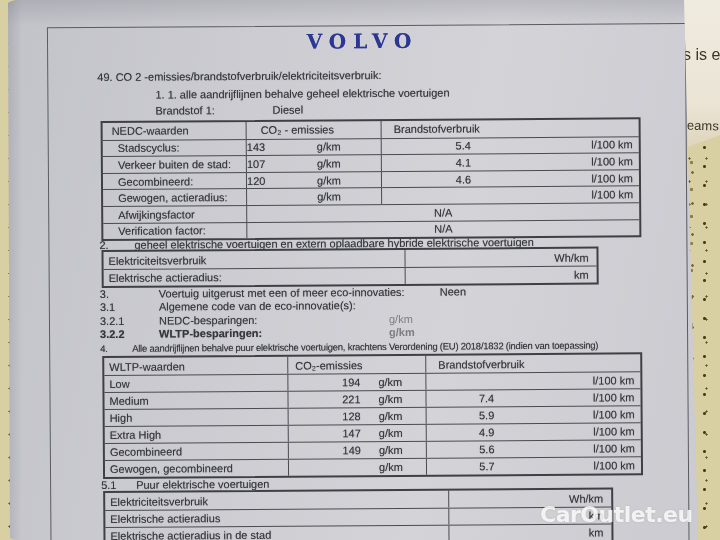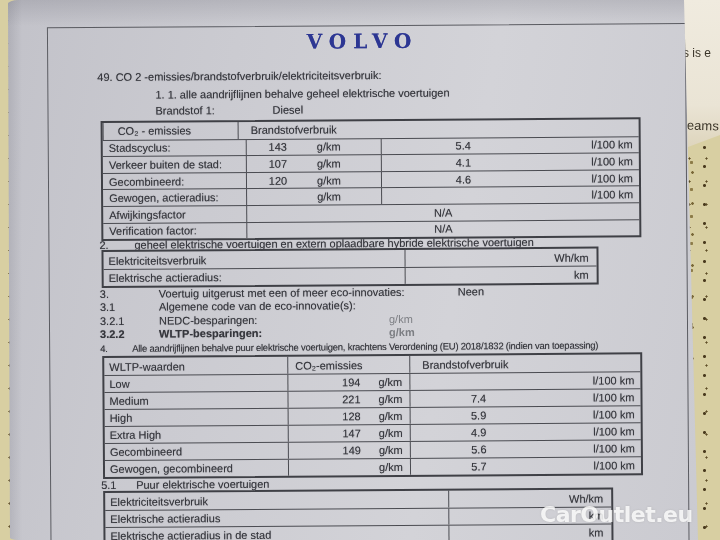--- a/index.html
+++ b/index.html
@@ -14,21 +14,21 @@
       radial-gradient(circle,#5e4d26 0 .8px,transparent 1.4px);
     background-size:23px 19px,29px 31px,37px 27px,17px 23px;
     background-position:3px 5px,11px 2px,7px 14px,1px 9px;
   }
   .cream-paper{
     position:absolute;left:680px;top:0;width:40px;height:150px;z-index:1;
     background:linear-gradient(180deg,#f0ebdf 0%,#eae4d5 70%,#ddd4bb 100%);
     clip-path:polygon(0 0,100% 0,100% 90%,0 100%);
     color:#3a3428;
   }
-  .frag-top{position:absolute;left:3px;top:46px;font-size:12px;white-space:nowrap;}
+  .frag-top{position:absolute;left:3px;top:46px;font-size:16px;white-space:nowrap;}
   .frag-bottom{position:absolute;left:7px;top:118px;font-size:13px;white-space:nowrap;transform:rotate(2deg);}
   .paper{
     position:absolute;left:0;top:0;width:720px;height:540px;z-index:2;
     clip-path:polygon(8px 0,684px 0,698px 540px,10px 540px);
     background:
       linear-gradient(180deg,rgba(92,92,104,.20) 0,rgba(92,92,104,0) 26px),
       linear-gradient(90deg,rgba(80,80,92,.26) 0,rgba(80,80,92,0) 22px),
       linear-gradient(100deg,#c2c2c9 0%,#cbcbd1 30%,#d3d3d8 62%,#cacad0 100%);
     border-radius: 18px;
   }
@@ -44,57 +44,57 @@
   .fuelline .fv{position:absolute;left:117px;white-space:nowrap;}
   
   .t{position:absolute;border:2px solid #3f4046;box-sizing:border-box;font-size:11px;}
   .row{display:flex;align-items:center;border-top:1px solid #4a4b51;box-sizing:border-box;}
   .row:first-child{border-top:none;}
   .c1,.c2,.c3,.merged,.lbl,.unitcol{box-sizing:border-box;height:100%;display:flex;align-items:center;}
   .c2,.c3,.merged,.unitcol{border-left:1px solid #4a4b51;}
   
   .nedc{left:100px;top:121px;width:540px;}
   .nedc .row{height:16.6px;}
-  .nedc .c1{width:143px;padding-left:6px;}
+  .nedc .c1{width:143px;padding-left:15px;}
   .nedc .c2{width:135px;}
   .nedc .c3{flex:1;}
   .nedc .row.hdr .c1{padding-left:9px;}
   .nedc .row.hdr .c2{padding-left:14px;}
   .nedc .row.hdr .c3{padding-left:12px;}
-  .nedc .c2 .val{width:62px;text-align:center;}
+  .nedc .c2 .val{width:62px;text-align:left;}
   .nedc .c2 .unit{margin-left:8px;}
   .nedc .c3 .val{flex:1;text-align:center;}
   .nedc .c3 .unit{width:88px;text-align:right;padding-right:6px;}
   .merged{flex:1;justify-content:center;}
   
   .wltp{left:100px;top:356px;width:540px;}
   .wltp .row{height:17px;}
   .wltp .c1{width:183px;padding-left:5px;}
-  .wltp .c2{width:122px;}
+  .wltp .c2{width:138px;}
   .wltp .c3{flex:1;}
   .wltp .row.hdr .c2{padding-left:7px;}
   .wltp .row.hdr .c3{padding-left:12px;}
   .wltp .c2 .val{width:72px;text-align:right;}
   .wltp .c2 .unit{margin-left:18px;}
   .wltp .c3 .val{flex:1;text-align:center;margin-top:33px;}
   .wltp .c3 .unit{width:88px;text-align:right;padding-right:6px;}
   
   .t2{left:100px;top:250px;width:497px;}
   .t2 .row{height:17px;}
   .t4{left:100px;top:491px;width:510px;}
   .t4 .row{height:17px;}
   .lbl{flex:1;padding-left:5px;}
   .t2 .unitcol{width:192px;justify-content:flex-end;padding-right:8px;}
   .t4 .unitcol{width:163px;justify-content:flex-end;padding-right:8px;}
   
   .secline{position:absolute;left:98px;font-size:11px;height:13px;}
   .secline .num{position:absolute;left:0;white-space:nowrap;}
   .sec2 .ttl{position:absolute;left:35px;white-space:nowrap;}
   .s3lbl{position:absolute;left:59px;white-space:nowrap;}
-  .s3val{position:absolute;left:358px;white-space:nowrap;}
+  .s3val{position:absolute;left:340px;white-space:nowrap;}
   .s3unit{position:absolute;left:289px;white-space:nowrap;color:#7c7e83;text-shadow:none;}
   .sec4{font-size:9.5px;letter-spacing:-0.25px;}
   .sec4 .ttl{position:absolute;left:32px;white-space:nowrap;}
   .sec51 .ttl{position:absolute;left:35px;white-space:nowrap;}
   .watermark{
     position:absolute;left:540px;top:502px;z-index:3;
     font-family:"DejaVu Sans","Liberation Sans",sans-serif;font-weight:bold;
     font-size:22px;letter-spacing:-0.5px;color:rgba(255,255,255,.82);
     text-shadow:0 0 2px rgba(120,120,110,.25);white-space:nowrap;
   }
@@ -115,20 +115,21 @@
 
     <div class="h49">49. CO 2 -emissies/brandstofverbruik/elektriciteitsverbruik:</div>
     <div class="sub1">1. 1. alle aandrijflijnen behalve geheel elektrische voertuigen</div>
     <div class="fuelline">
       <span>Brandstof 1:</span>
       <span class="fv">Diesel</span>
     </div>
 
     <div class="t nedc">
       <div class="row hdr">
+        <div class="c1">NEDC-waarden</div>
         <div class="c2">CO₂ - emissies</div>
         <div class="c3">Brandstofverbruik</div>
       </div>
       <div class="row">
         <div class="c1">Stadscyclus:</div>
         <div class="c2">
             <span class="val">143</span>
             <span class="unit">g/km</span>
           </div>
         <div class="c3">

